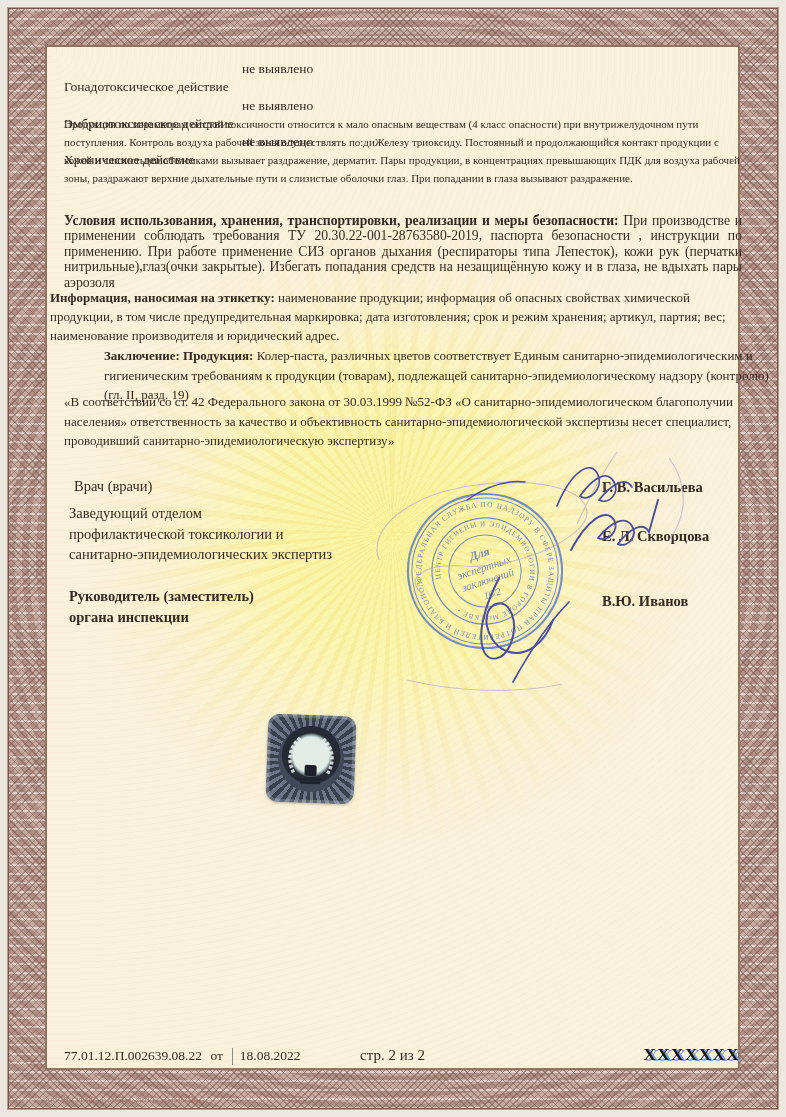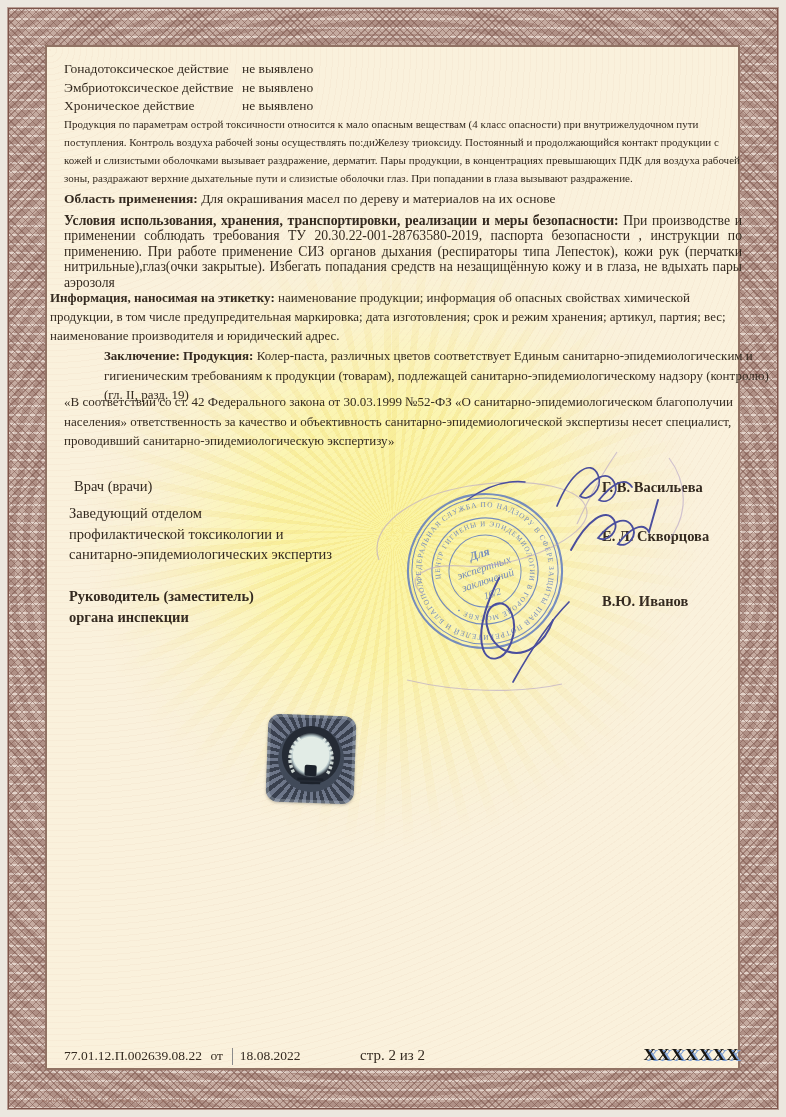--- a/index.html
+++ b/index.html
@@ -22,21 +22,21 @@
       radial-gradient(ellipse 52% 46% at 50% 52%, #fbf49e 0%, #fbf5b6 50%, rgba(251,245,192,0) 100%);
     -webkit-mask:radial-gradient(ellipse 56% 52% at 50% 52%, #000 32%, transparent 80%);
     mask:radial-gradient(ellipse 56% 52% at 50% 52%, #000 32%, transparent 80%);}
   .texture{position:absolute;inset:0;pointer-events:none;opacity:.5;
     background:repeating-radial-gradient(circle at 3px 3px, rgba(214,168,140,.14) 0 1px, transparent 1px 6px);}
   .textlayer{position:absolute;inset:0;}
   .abs{position:absolute;}
   
   .tox{left:17px;top:13px;font-size:13.5px;line-height:18.6px;}
   .tox-row{display:flex;}
-  .tox-row .lbl{width:178px;}
+  .tox-row .lbl{width:178px;margin-top:18px;}
   .p1{left:17px;top:69px;width:676px;font-size:11px;line-height:17.9px;}
   .scope{left:17px;top:144px;width:678px;font-size:13.5px;}
   .cond{left:17px;top:166px;width:678px;font-size:13.7px;line-height:15.4px;text-align:justify;}
   .info{left:3px;top:241px;width:676px;font-size:13px;line-height:19px;}
   .concl{left:17px;top:299px;width:682px;font-size:13px;line-height:19.5px;margin-left:40px;}
   .quote{left:17px;top:345px;width:684px;font-size:13px;line-height:19.5px;}
   b,.b{font-weight:bold;}
   .role1{left:27px;top:431px;font-size:14.5px;text-align:center;}
   .role2{left:22px;top:456px;width:310px;font-size:14.5px;line-height:20.5px;}
   .role3{left:22px;top:539px;width:300px;font-size:14.5px;line-height:20.5px;font-weight:bold;}
@@ -92,21 +92,20 @@
           <span>не выявлено</span>
         </div>
         <div class="tox-row">
           <span class="lbl">Хроническое действие</span>
           <span>не выявлено</span>
         </div>
       </div>
 
       <div class="abs p1">Продукция по параметрам острой токсичности относится к мало опасным веществам (4 класс опасности) при внутрижелудочном пути поступления. Контроль воздуха рабочей зоны осуществлять по:диЖелезу триоксиду. Постоянный и продолжающийся контакт продукции с кожей и слизистыми оболочками вызывает раздражение, дерматит. Пары продукции, в концентрациях превышающих ПДК для воздуха рабочей зоны, раздражают верхние дыхательные пути и слизистые оболочки глаз. При попадании в глаза вызывают раздражение.</div>
 
-      <div class="abs scope"><b>Область применения:</b> <span>Для окрашивания масел по дереву и материалов на их основе</span></div>
 
       <div class="abs cond"><b>Условия использования, хранения, транспортировки, реализации и меры безопасности:</b> <span>При производстве и применении соблюдать требования ТУ 20.30.22-001-28763580-2019, паспорта безопасности , инструкции по применению. При работе применение СИЗ органов дыхания (респираторы типа Лепесток), кожи рук (перчатки нитрильные),глаз(очки закрытые). Избегать попадания средств на незащищённую кожу и в глаза, не вдыхать пары аэрозоля</span></div>
 
       <div class="abs info"><b>Информация, наносимая на этикетку:</b> <span>наименование продукции; информация об опасных свойствах химической продукции, в том числе предупредительная маркировка; дата изготовления; срок и режим хранения; артикул, партия; вес; наименование производителя и юридический адрес.</span></div>
 
       <div class="abs concl"><b>Заключение: Продукция:</b> <span>Колер-паста, различных цветов соответствует Единым санитарно-эпидемиологическим и гигиеническим требованиям к продукции (товарам), подлежащей санитарно-эпидемиологическому надзору (контролю) (гл. II, разд. 19)</span></div>
 
       <div class="abs quote">«В соответствии со ст. 42 Федерального закона от 30.03.1999 №52-ФЗ «О санитарно-эпидемиологическом благополучии населения» ответственность за качество и объективность санитарно-эпидемиологической экспертизы несет специалист, проводивший санитарно-эпидемиологическую экспертизу»</div>
 
       <div class="abs role1">Врач (врачи)</div>

